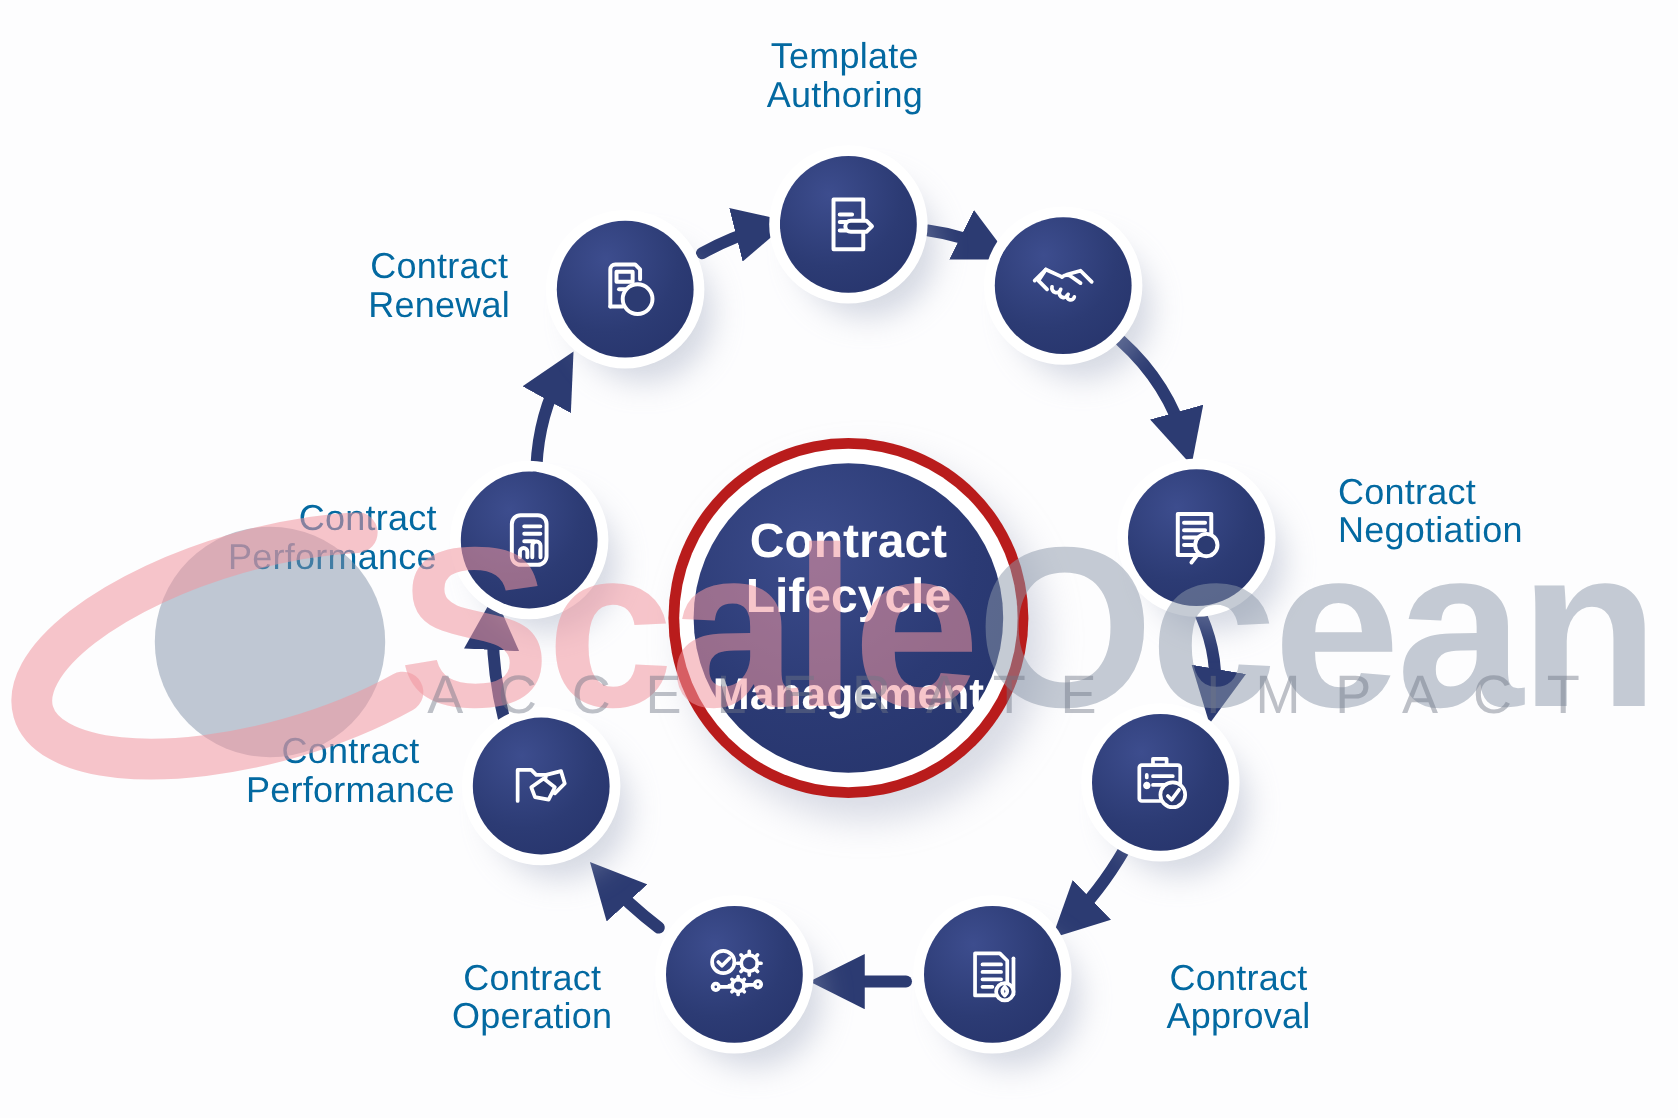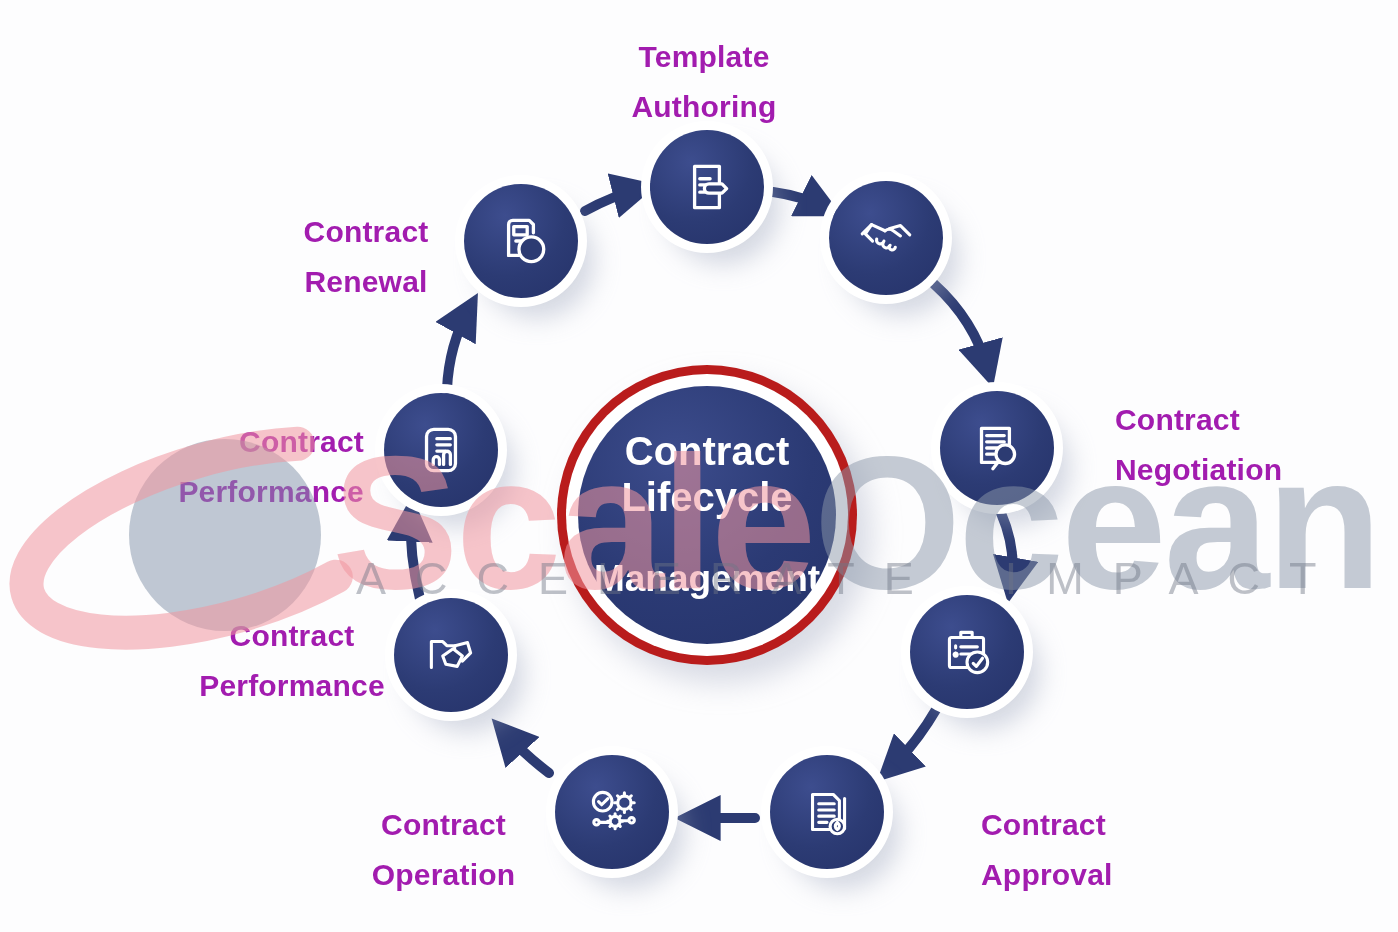--- a/index.html
+++ b/index.html
@@ -14,27 +14,27 @@
     background:radial-gradient(circle at 36% 28%, #3d4d8e 0%, #2c3b74 55%, #253269 100%);
     box-shadow:0 0 0 9px #ffffff, 16px 20px 26px rgba(160,168,190,.45);
     display:flex;align-items:center;justify-content:center;z-index:3;
   }
   .node svg{display:block;}
   .n1{left:650px;top:130px;} .n2{left:829px;top:181px;} .n3{left:940px;top:391px;}
   .n4{left:910px;top:595px;} .n5{left:770px;top:755px;} .n6{left:555px;top:755px;}
   .n7{left:394px;top:598px;} .n8{left:384px;top:393px;} .n9{left:464px;top:184px;}
   
   .label{
-    position:absolute;font-size:30px;font-weight:700;line-height:50px;
-    color:#a21caf;z-index:4;width:192px;letter-spacing:.2px;
+    position:absolute;font-size:30px;font-weight:400;line-height:32px;
+    color:#0369a1;z-index:4;width:192px;letter-spacing:.2px;
   }
   .lc{text-align:center;} .ll{text-align:left;} .lr{text-align:right;}
   .p1{left:608px;top:32px;}  .p2{left:984px;top:206px;width:210px;}
   .p3{left:1089px;top:395px;width:220px;margin-left:26px;} .p4{left:1056px;top:611px;width:210px;}
-  .p5{left:981px;top:800px;width:210px;}  .p6{left:346px;top:800px;width:195px;}
+  .p5{left:927px;top:800px;width:210px;text-align:center;}  .p6{left:346px;top:800px;width:195px;}
   .p7{left:196px;top:611px;} .p8{left:172px;top:417px;} .p9{left:271px;top:207px;width:190px;}
   
   .center-outer{
     position:absolute;left:557px;top:365px;width:300px;height:300px;border-radius:50%;
     background:#b91c1c;box-shadow:14px 18px 30px rgba(160,168,190,.4);z-index:2;
   }
   .center-mid{position:absolute;inset:9px;border-radius:50%;background:#ffffff;}
   .center-disc{
     position:absolute;inset:21px;border-radius:50%;
     background:radial-gradient(circle at 38% 28%, #3c4c8c 0%, #2b3a74 55%, #25336a 100%);

